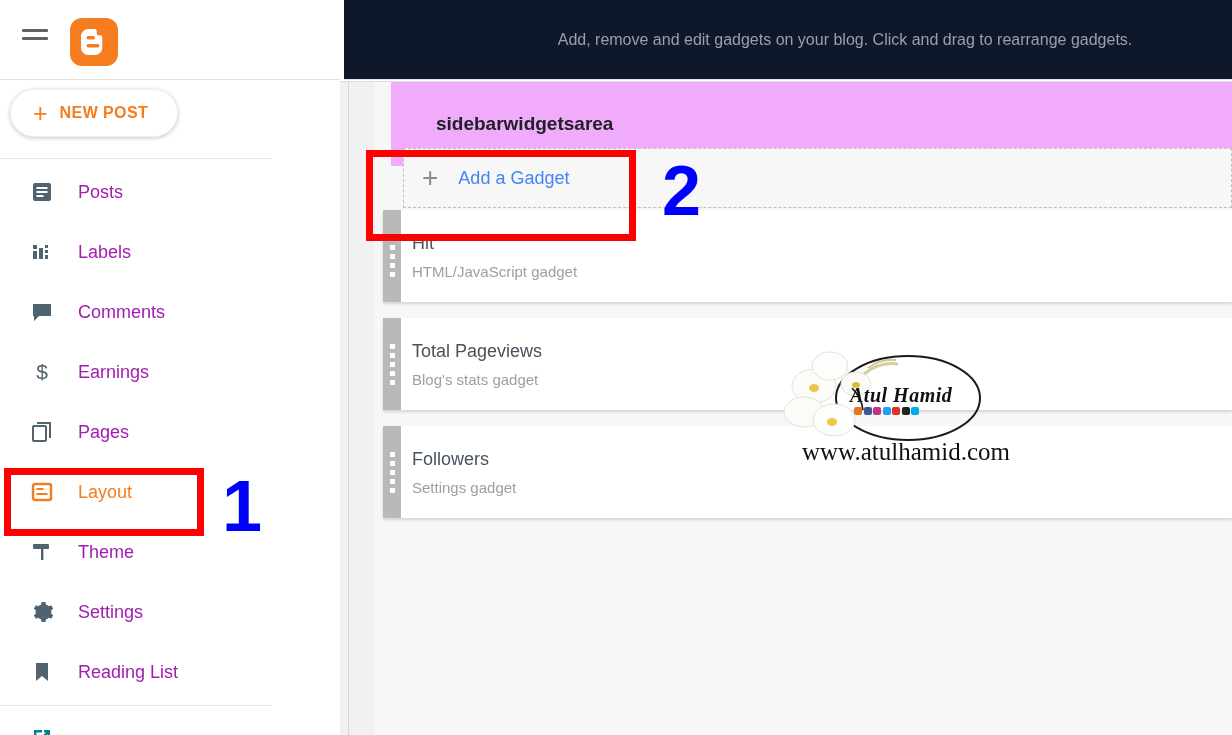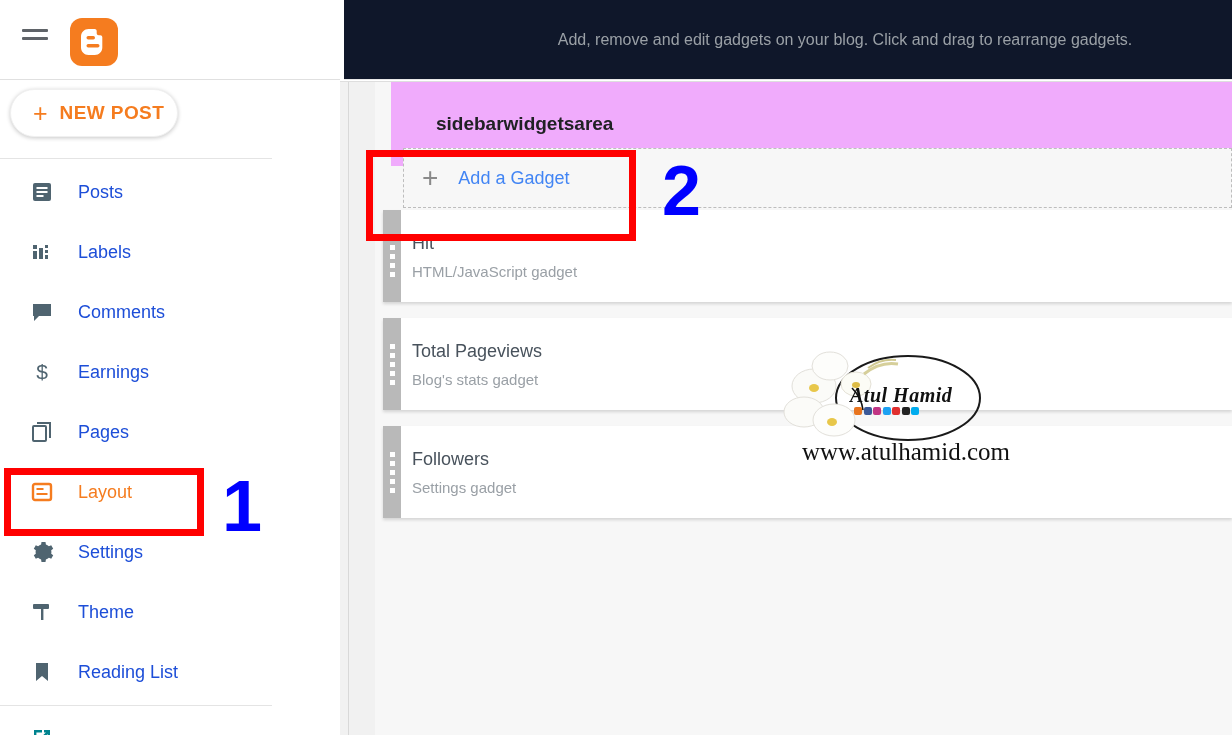--- a/index.html
+++ b/index.html
@@ -54,38 +54,38 @@
     border-radius: 26px;
     box-shadow: 0 1px 4px rgba(0,0,0,0.22);
     display: flex; align-items: center;
     cursor: pointer;
   }
   .newpost-plus {
     margin-left: 22px; margin-right: 12px;
     color: #F57C1F; font-size: 25px; line-height: 1; font-weight: 400;
   }
   .newpost-label {
-    color: #F57C1F; font-size: 19px; font-weight: 700; letter-spacing: 0.4px;
+    color: #F57C1F; font-size: 16px; font-weight: 700; letter-spacing: 0.4px;
   }
   .sidebar-divider {
     position: absolute; left: 0; width: 272px; height: 1px; background: #e4e4e4;
   }
   .nav-list { position: absolute; left: 0; top: 82px; width: 340px; }
   .nav-item {
     position: relative;
     height: 60px;
     display: flex; align-items: center;
     cursor: pointer;
   }
   .nav-icon {
     width: 30px; margin-left: 30px; margin-right: 18px;
     display: flex; align-items: center; justify-content: flex-start;
     color: #4F6470;
   }
-  .nav-label { font-size: 18px; color: #1d4ed8; }
+  .nav-label { font-size: 18px; color: #a21caf; }
   .nav-item.active .nav-label { color: #F57C1F; }
   .nav-item.active .nav-icon { color: #F57C1F; }
 
   .footer-nav { position: absolute; left: 0; top: 628px; width: 340px; }
   .nav-item.teal .nav-icon { color: #00838F; }
   .nav-item.teal .nav-label { color: #00838F; }
 
   
   .main {
     position: absolute; left: 340px; top: 0;
@@ -316,34 +316,34 @@
               <rect x="6.5" y="8" width="7" height="2" fill="currentColor"></rect>
               <rect x="6.5" y="13" width="11" height="2" fill="currentColor"></rect>
             </svg>
         </span>
         <span class="nav-label">Layout</span>
       </div>
 
       <div class="nav-item">
         <span class="nav-icon">
           <svg width="24" height="24" viewBox="0 0 24 24">
-              <path d="M12 8a4 4 0 100 8 4 4 0 000-8zm9.4 4c0-.6-.1-1.2-.2-1.8l2-1.5-2-3.4-2.3 1a7.9 7.9 0 00-3-1.8L15.5 2h-4l-.4 2.5a7.9 7.9 0 00-3 1.8l-2.3-1-2 3.4 2 1.5a8 8 0 000 3.6l-2 1.5 2 3.4 2.3-1a7.9 7.9 0 003 1.8l.4 2.5h4l.4-2.5a7.9 7.9 0 003-1.8l2.3 1 2-3.4-2-1.5c.1-.6.2-1.2.2-1.8z" fill="currentColor"></path>
-            </svg>
-        </span>
-        <span class="nav-label">Settings</span>
-      </div>
-
-      <div class="nav-item">
-        <span class="nav-icon">
-          <svg width="24" height="24" viewBox="0 0 24 24">
               <rect x="3" y="4" width="16" height="5" rx="1" fill="currentColor"></rect>
               <rect x="11" y="9" width="2.4" height="11" fill="currentColor"></rect>
             </svg>
         </span>
         <span class="nav-label">Theme</span>
+      </div>
+
+      <div class="nav-item">
+        <span class="nav-icon">
+          <svg width="24" height="24" viewBox="0 0 24 24">
+              <path d="M12 8a4 4 0 100 8 4 4 0 000-8zm9.4 4c0-.6-.1-1.2-.2-1.8l2-1.5-2-3.4-2.3 1a7.9 7.9 0 00-3-1.8L15.5 2h-4l-.4 2.5a7.9 7.9 0 00-3 1.8l-2.3-1-2 3.4 2 1.5a8 8 0 000 3.6l-2 1.5 2 3.4 2.3-1a7.9 7.9 0 003 1.8l.4 2.5h4l.4-2.5a7.9 7.9 0 003-1.8l2.3 1 2-3.4-2-1.5c.1-.6.2-1.2.2-1.8z" fill="currentColor"></path>
+            </svg>
+        </span>
+        <span class="nav-label">Settings</span>
       </div>
 
       <div class="nav-item">
         <span class="nav-icon">
           <svg width="24" height="24" viewBox="0 0 24 24">
               <path d="M6 3h12v18l-6-5-6 5z" fill="currentColor"></path>
             </svg>
         </span>
         <span class="nav-label">Reading List</span>
       </div>

